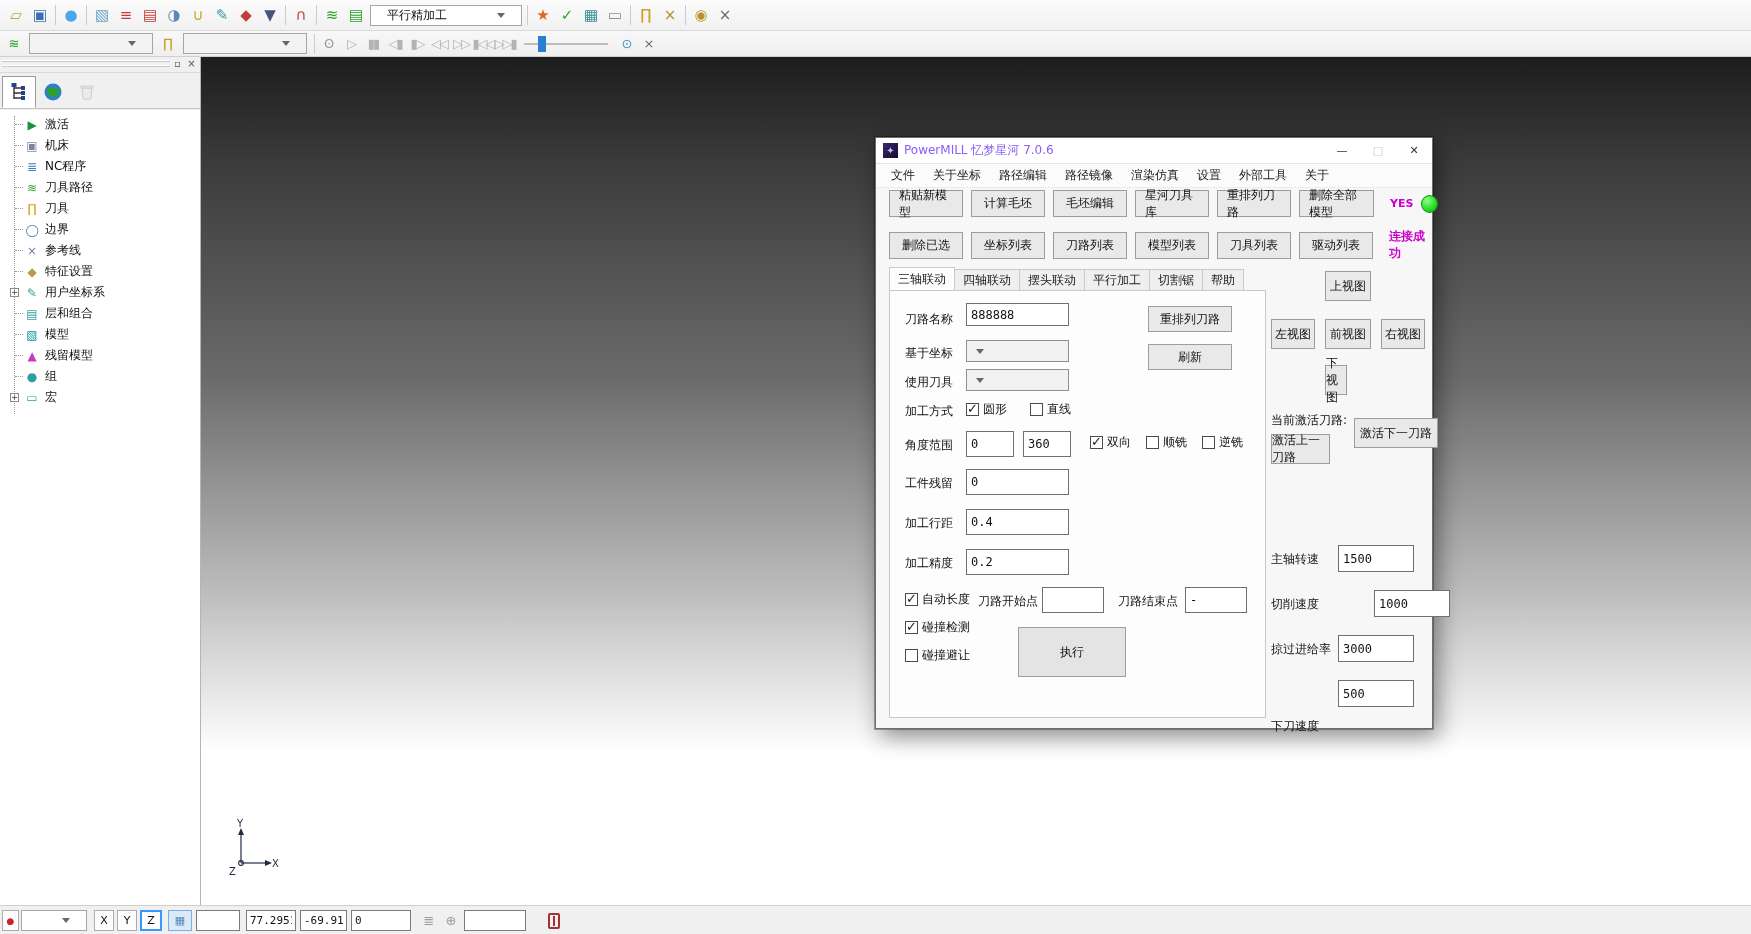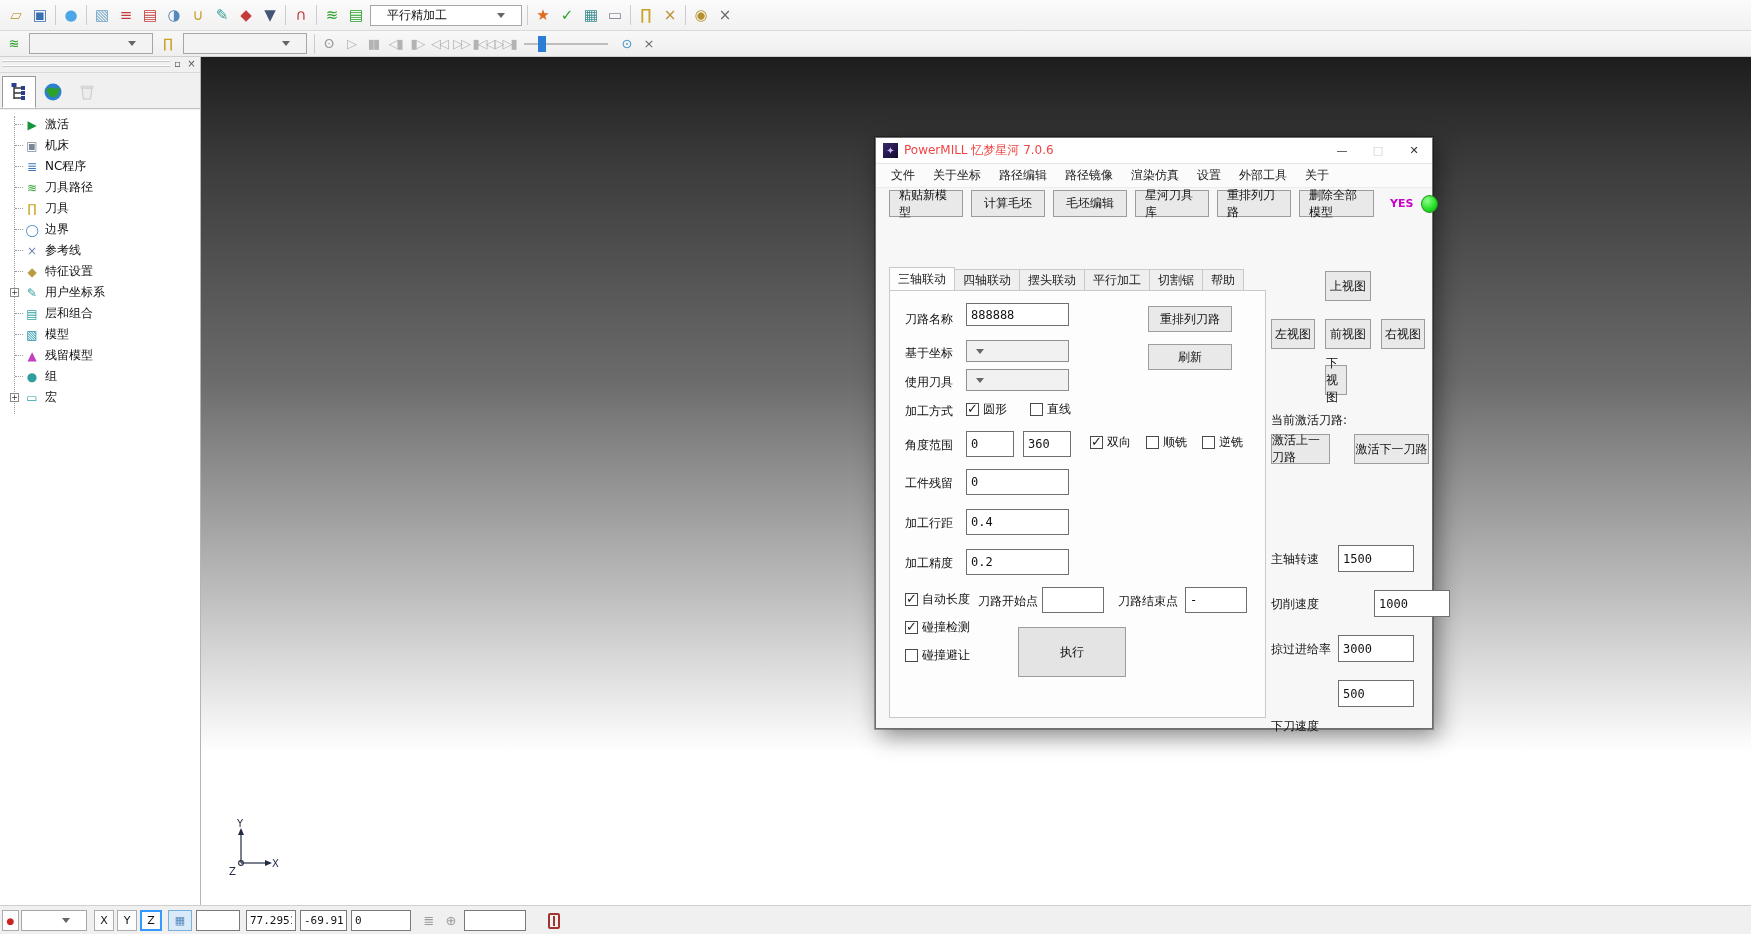--- a/index.html
+++ b/index.html
@@ -64,21 +64,21 @@
   #axis-triad { position:absolute; left:24px; bottom:28px; }
 
   
   #dialog { position:absolute; left:875px; top:137px; width:558px; height:592px;
     background:#f7f7f7; border:1px solid #6e6e6e;
     box-shadow:0 0 0 1px rgba(0,0,0,.30), 5px 7px 22px rgba(0,0,0,.45); }
   .titlebar { height:26px; background:#ffffff; display:flex; align-items:center; padding-left:7px;
     border-bottom:1px solid #e4e4e4; }
   .dlg-ico { width:15px; height:15px; background:linear-gradient(135deg,#3a2a6e,#120a2e);
     color:#cfb6ff; font-size:10px; display:flex; align-items:center; justify-content:center; margin-right:6px; }
-  .dlg-title { flex:1; font-size:12px; color:#ef4444; }
+  .dlg-title { flex:1; font-size:12px; color:#8b5cf6; }
   .winbtn { width:36px; height:25px; display:flex; align-items:center; justify-content:center;
     font-size:11px; color:#333; }
   .winbtn.max { color:#c9c9c9; }
   .menubar { height:24px; background:#fbfbfb; display:flex; align-items:center; padding-left:6px;
     border-bottom:1px solid #ececec; }
   .menu-item { padding:0 9px; font-size:12px; color:#222; height:22px; display:flex; align-items:center; }
   .actions { position:absolute; left:13px; display:flex; align-items:center; gap:8px; }
   #dlg-row1 { top:52px; } #dlg-row2 { top:90px; }
   .act-btn { height:27px; padding:0 9px; min-width:74px; background:#e9e9e9; border:1px solid #9d9d9d;
     display:flex; align-items:center; justify-content:center; font-size:12px; color:#111; }
@@ -340,20 +340,31 @@
           <div class="act-btn" style="margin-right: 8px;">粘贴新模型</div>
           <div class="act-btn" style="margin-right: 8px;">计算毛坯</div>
           <div class="act-btn" style="margin-right: 8px;">毛坯编辑</div>
           <div class="act-btn" style="margin-right: 8px;">星河刀具库</div>
           <div class="act-btn" style="margin-right: 8px;">重排列刀路</div>
           <div class="act-btn" style="margin-right: 8px;">删除全部模型</div>
         </div>
       <span class="magenta">YES</span>
       <span class="green-dot"></span>
     </div>
+    <div class="actions" id="dlg-row2">
+      <div class="tb-group" id="dlg-row2-btns">
+          <div class="act-btn" style="margin-right: 8px;">删除已选</div>
+          <div class="act-btn" style="margin-right: 8px;">坐标列表</div>
+          <div class="act-btn" style="margin-right: 8px;">刀路列表</div>
+          <div class="act-btn" style="margin-right: 8px;">模型列表</div>
+          <div class="act-btn" style="margin-right: 8px;">刀具列表</div>
+          <div class="act-btn" style="margin-right: 8px;">驱动列表</div>
+        </div>
+      <span class="magenta" style="font-size:12px">连接成功</span>
+    </div>
 
     <div class="dlg-tabs" id="dlg-tabs">
         <div class="dlg-tab active">三轴联动</div>
         <div class="dlg-tab">四轴联动</div>
         <div class="dlg-tab">摆头联动</div>
         <div class="dlg-tab">平行加工</div>
         <div class="dlg-tab">切割锯</div>
         <div class="dlg-tab">帮助</div>
       </div>
 
@@ -432,21 +443,21 @@
     </div>
 
     <div class="push" style="left:449px;top:133px;width:46px;height:30px">上视图</div>
     <div class="push" style="left:395px;top:181px;width:44px;height:30px">左视图</div>
     <div class="push" style="left:449px;top:181px;width:46px;height:30px">前视图</div>
     <div class="push" style="left:505px;top:181px;width:44px;height:30px">右视图</div>
     <div class="push" style="left:449px;top:227px;width:22px;height:30px">下视图</div>
 
     <span class="rp-label" style="left:395px;top:274px">当前激活刀路:</span>
     <div class="push" style="left:395px;top:296px;width:59px;height:30px">激活上一刀路</div>
-    <div class="push" style="left:478px;top:296px;width:75px;height:30px">激活下一刀路</div>
+    <div class="push" style="left:478px;top:280px;width:84px;height:30px">激活下一刀路</div>
 
     <div id="rp-params"></div>
   <span class="rp-label" style="left: 395px; top: 413px;">主轴转速</span>
       <input class="txt" value="1500" style="left: 462px; top: 407px; width: 76px; height: 27px;">
       <span class="rp-label" style="left: 395px; top: 458px;">切削速度</span>
       <input class="txt" value="1000" style="left: 462px; top: 452px; width: 76px; height: 27px; margin-left: 36px;">
       <span class="rp-label" style="left: 395px; top: 503px;">掠过进给率</span>
       <input class="txt" value="3000" style="left: 462px; top: 497px; width: 76px; height: 27px;">
       <span class="rp-label" style="left: 395px; top: 568px; margin-top: 12px;">下刀速度</span>
       <input class="txt" value="500" style="left: 462px; top: 542px; width: 76px; height: 27px;">

